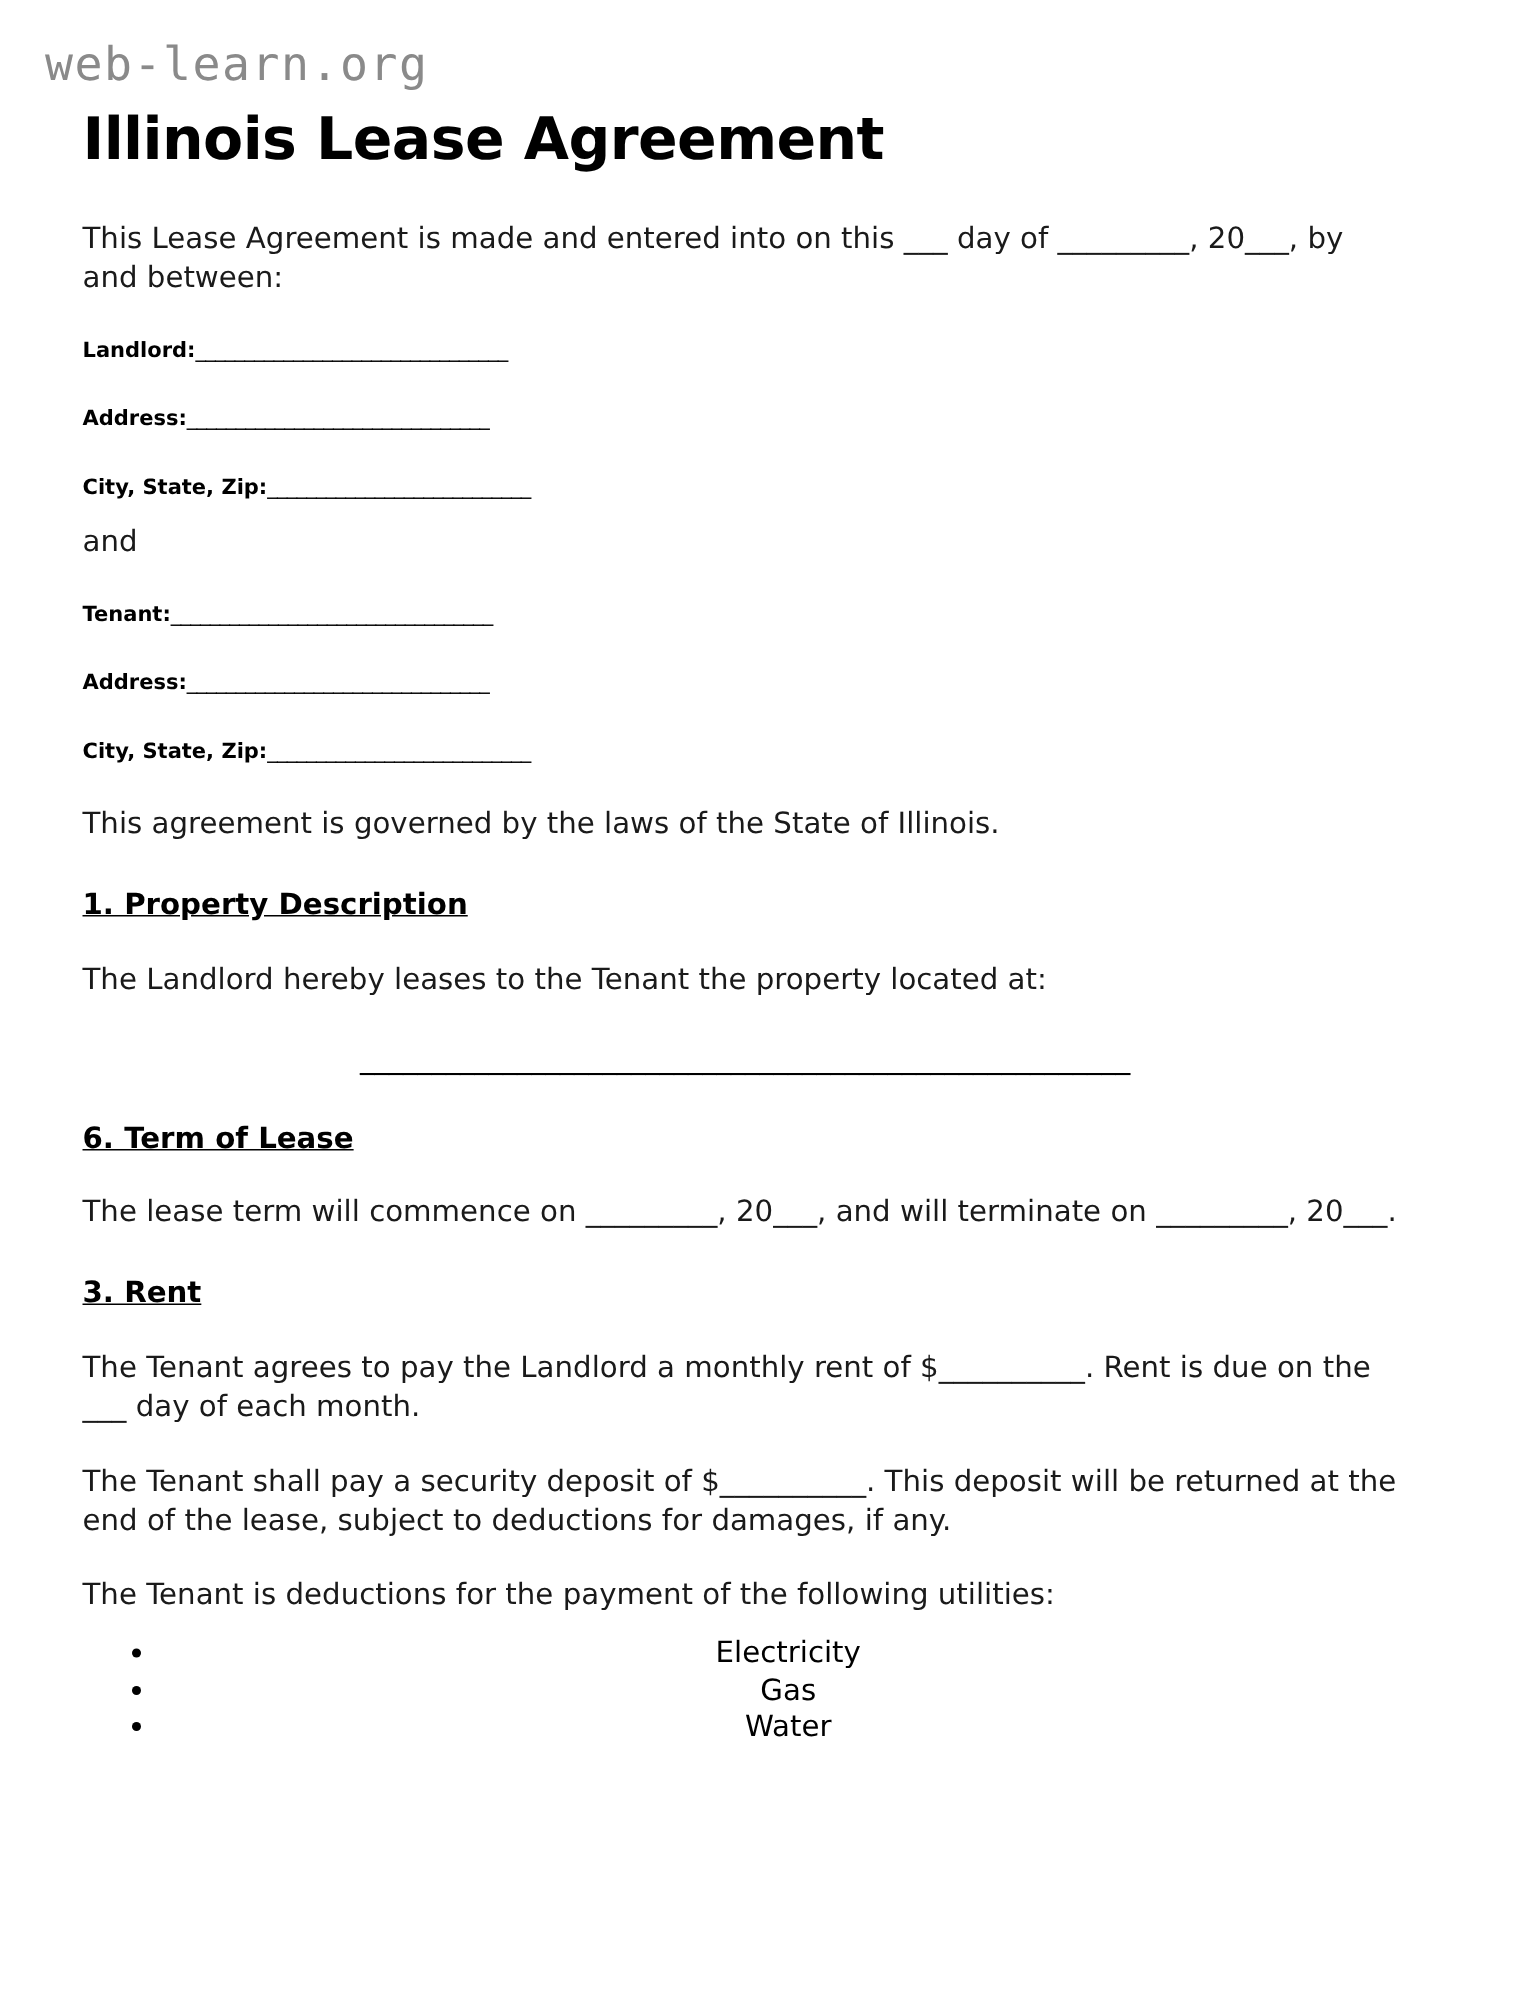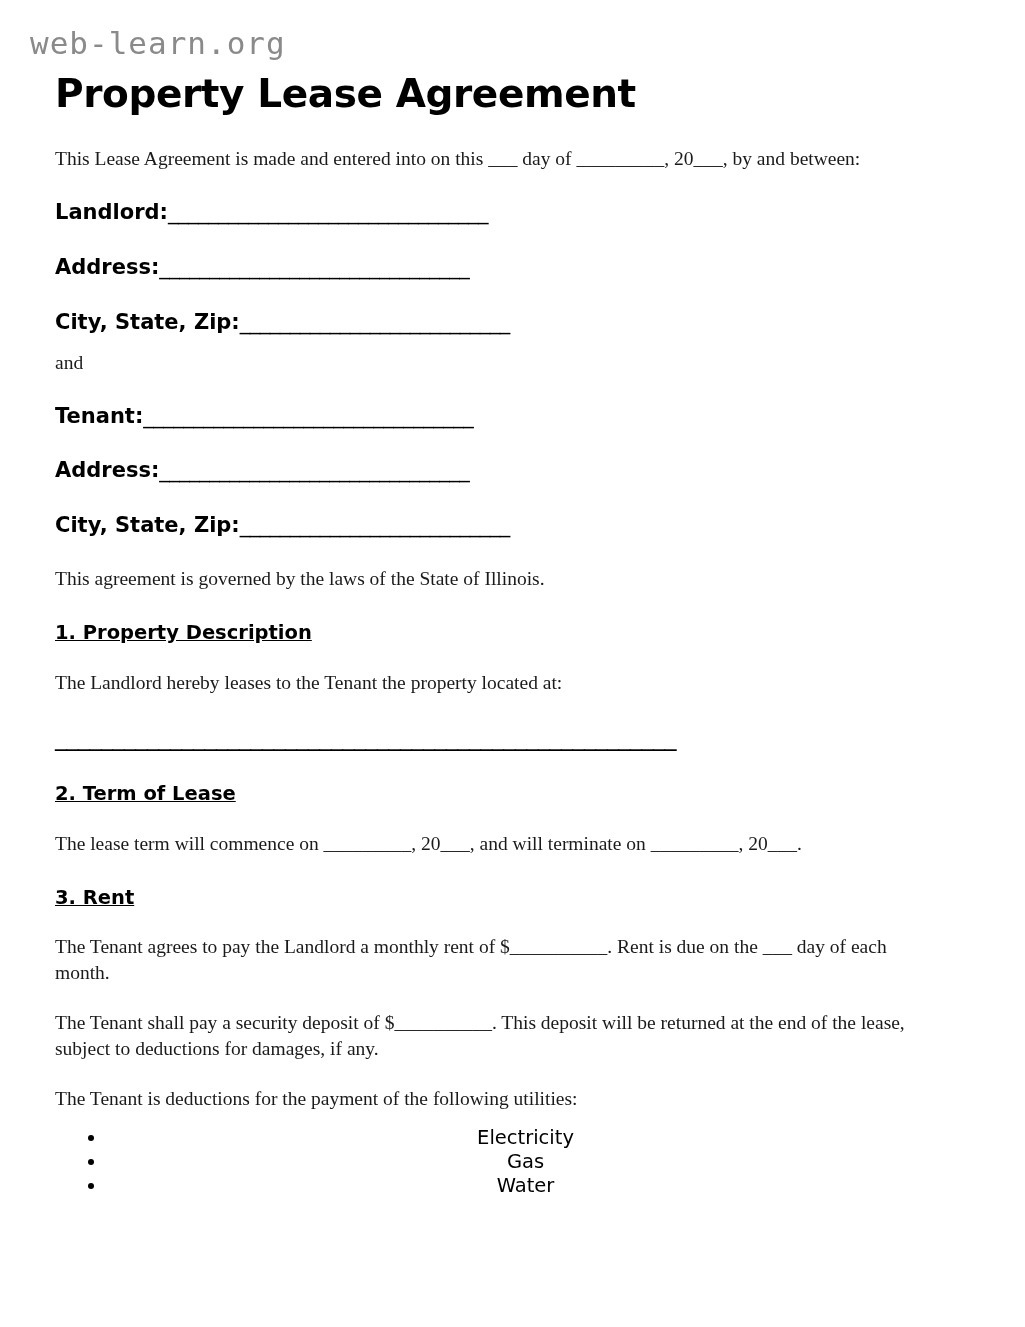--- a/index.html
+++ b/index.html
@@ -46,30 +46,29 @@
     line-height: 1.05;
     color: #000000;
   }
 
   .para {
     font-size: 19.5px;
     line-height: 1.33;
     margin: 0;
     padding: 0;
     color: #1a1a1a;
-    font-family: Liberation Serif, serif;
   }
 
   .intro {
     margin-top: 31px;
     max-width: 905px;
   }
 
   .field-line {
-    font-size: 21px;
+    font-size: 14px;
     line-height: 1.33;
     margin-top: 27px;
     white-space: nowrap;
   }
   .field-label {
     font-weight: bold;
   }
   .blank {
     font-weight: normal;
     letter-spacing: -0.5px;
@@ -91,24 +90,25 @@
     text-decoration: underline;
   }
 
   .section-body {
     margin-top: 24px;
     max-width: 910px;
   }
 
   .long-blank {
     margin-top: 26px;
-    font-size: 24px;
+    font-size: 20px;
     line-height: 1.33;
     letter-spacing: -0.5px;
     white-space: nowrap;
+    text-align: center;
   }
 
   ul.utilities {
     margin: 14px 0 0 0;
     padding-left: 52px;
     list-style: disc;
     text-align: center;
   }
   ul.utilities li {
     font-size: 19.5px;
@@ -117,21 +117,21 @@
     margin: 0;
   }
 </style>
 </head>
 <body>
 
 <div class="page">
 
   <div class="watermark">web-learn.org</div>
 
-  <h1 class="doc-title">Property Lease Agreement</h1>
+  <h1 class="doc-title">Illinois Lease Agreement</h1>
 
   <p class="para intro">This Lease Agreement is made and entered into on this ___ day of _________, 20___, by and between:</p>
 
   <div class="field-line">
     <span class="field-label">Landlord:</span><span class="blank">________________________________</span>
   </div>
 
   <div class="field-line">
     <span class="field-label">Address:</span><span class="blank">_______________________________</span>
   </div>
@@ -153,21 +153,21 @@
   <div class="field-line">
     <span class="field-label">City, State, Zip:</span><span class="blank">___________________________</span>
   </div>
 
   <p class="para governed">This agreement is governed by the laws of the State of Illinois.</p>
 
   <h2 class="section-heading">1. Property Description</h2>
   <p class="para section-body">The Landlord hereby leases to the Tenant the property located at:</p>
   <div class="long-blank">______________________________________________________</div>
 
-  <h2 class="section-heading">2. Term of Lease</h2>
+  <h2 class="section-heading">6. Term of Lease</h2>
   <p class="para section-body">The lease term will commence on _________, 20___, and will terminate on _________, 20___.</p>
 
   <h2 class="section-heading">3. Rent</h2>
   <p class="para section-body">The Tenant agrees to pay the Landlord a monthly rent of $__________. Rent is due on the ___ day of each month.</p>
 
   <p class="para section-body">The Tenant shall pay a security deposit of $__________. This deposit will be returned at the end of the lease, subject to deductions for damages, if any.</p>
 
   <p class="para section-body">The Tenant is deductions for the payment of the following utilities:</p>
   <ul class="utilities">
     <li>Electricity</li>

